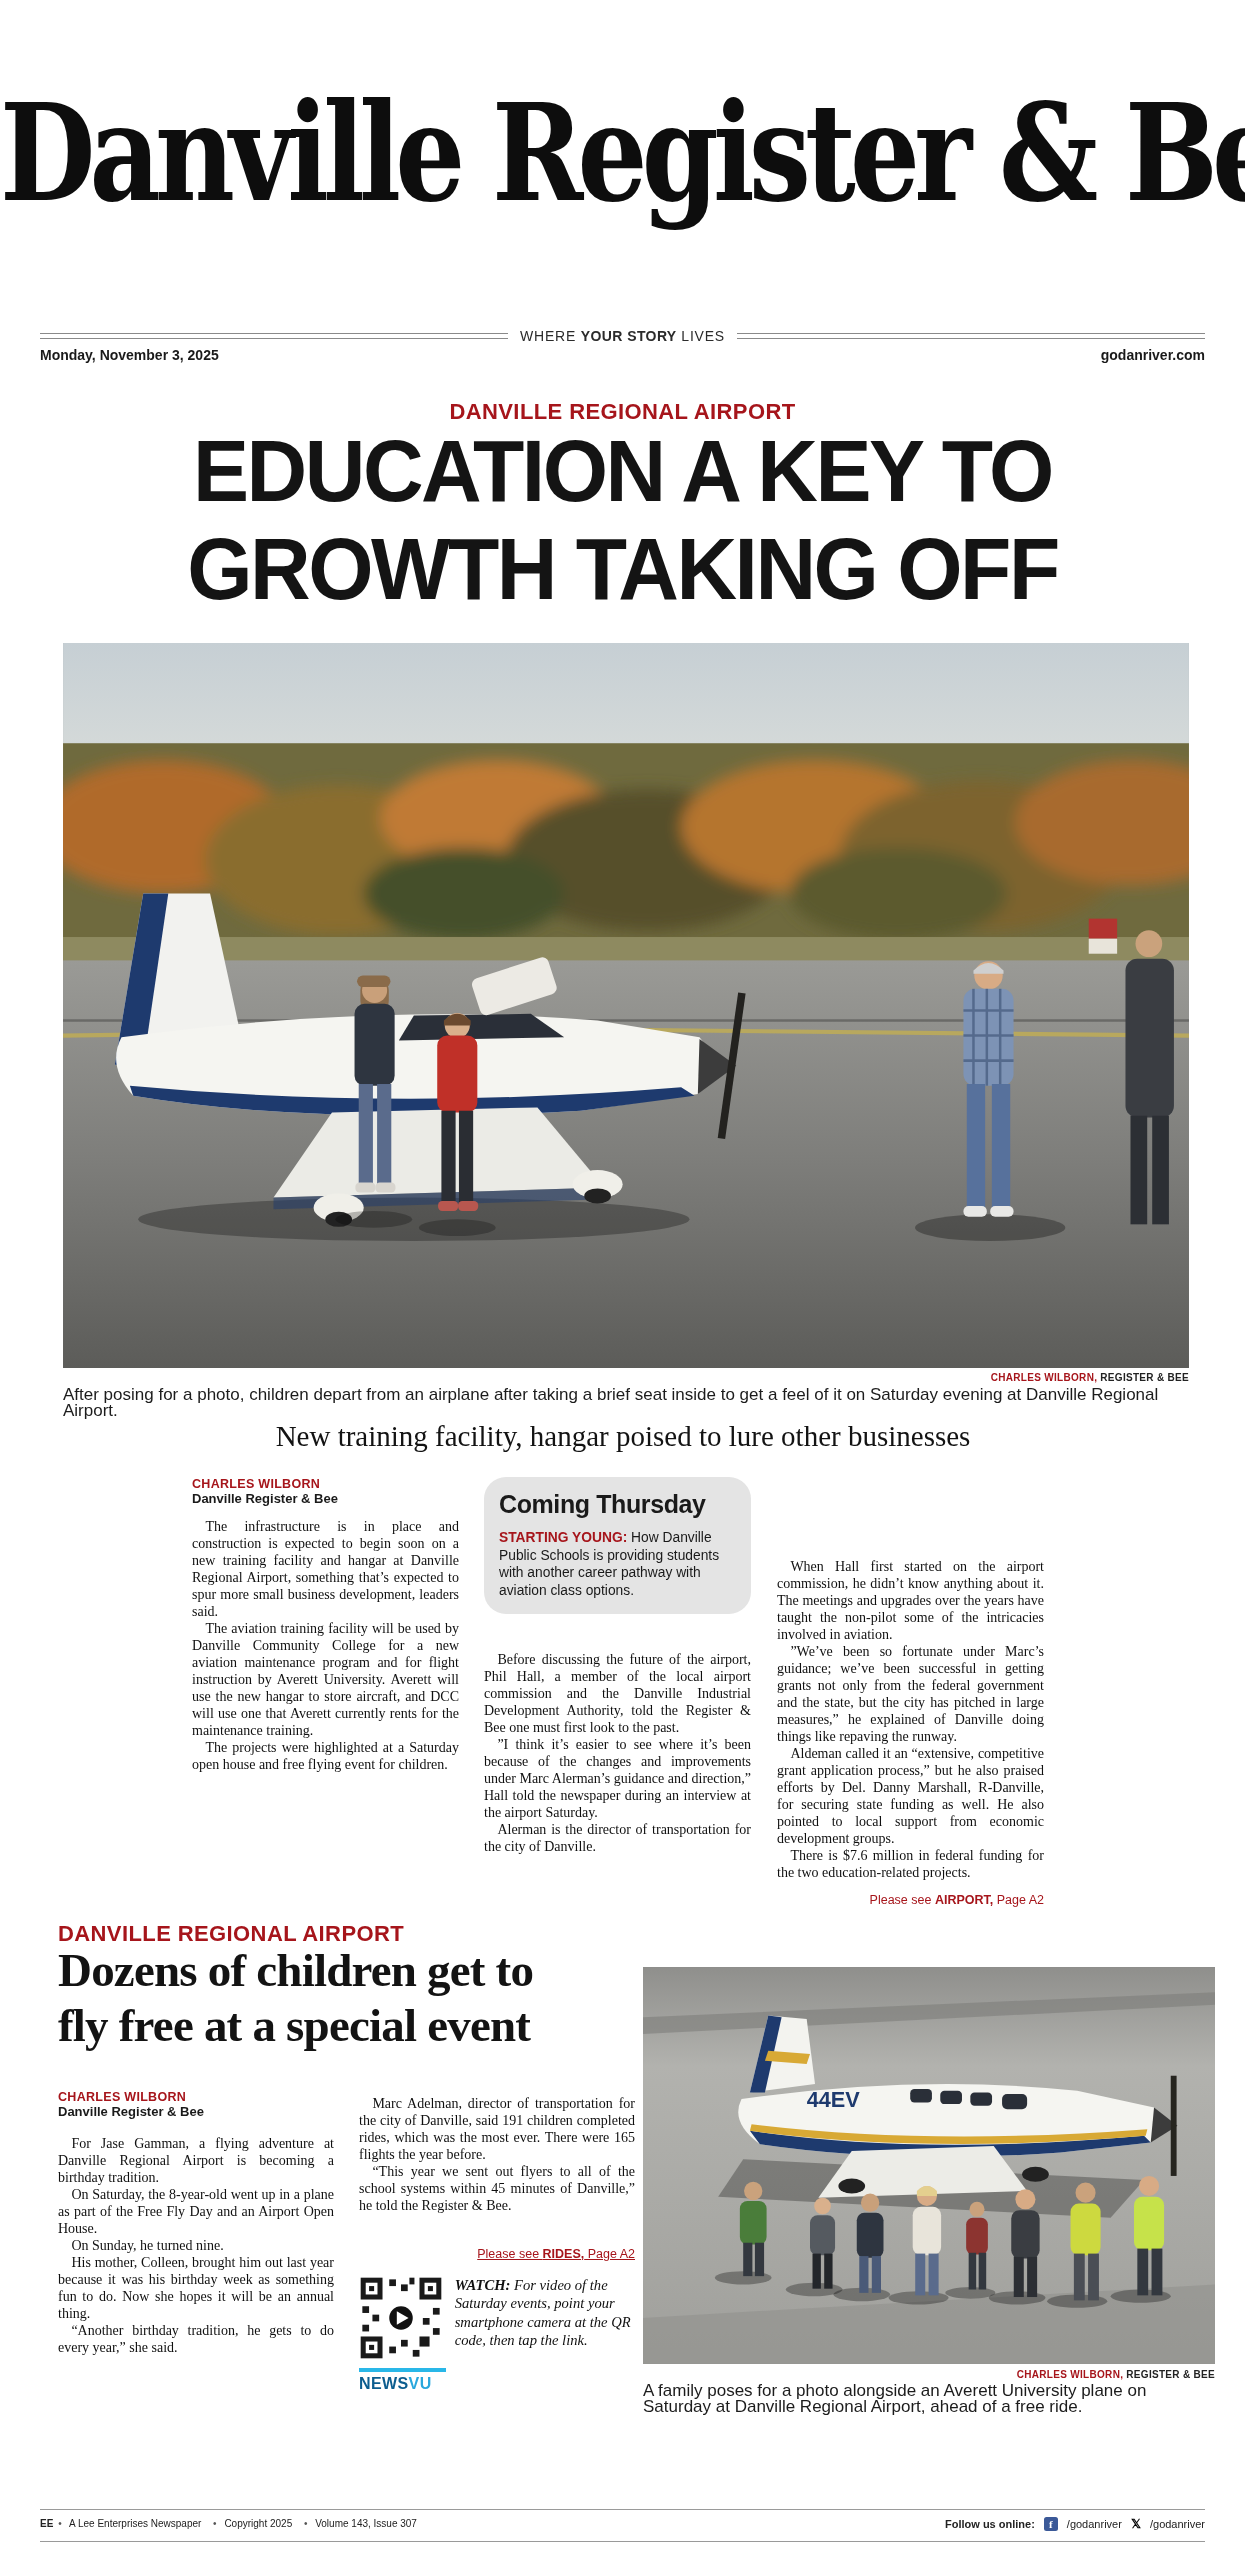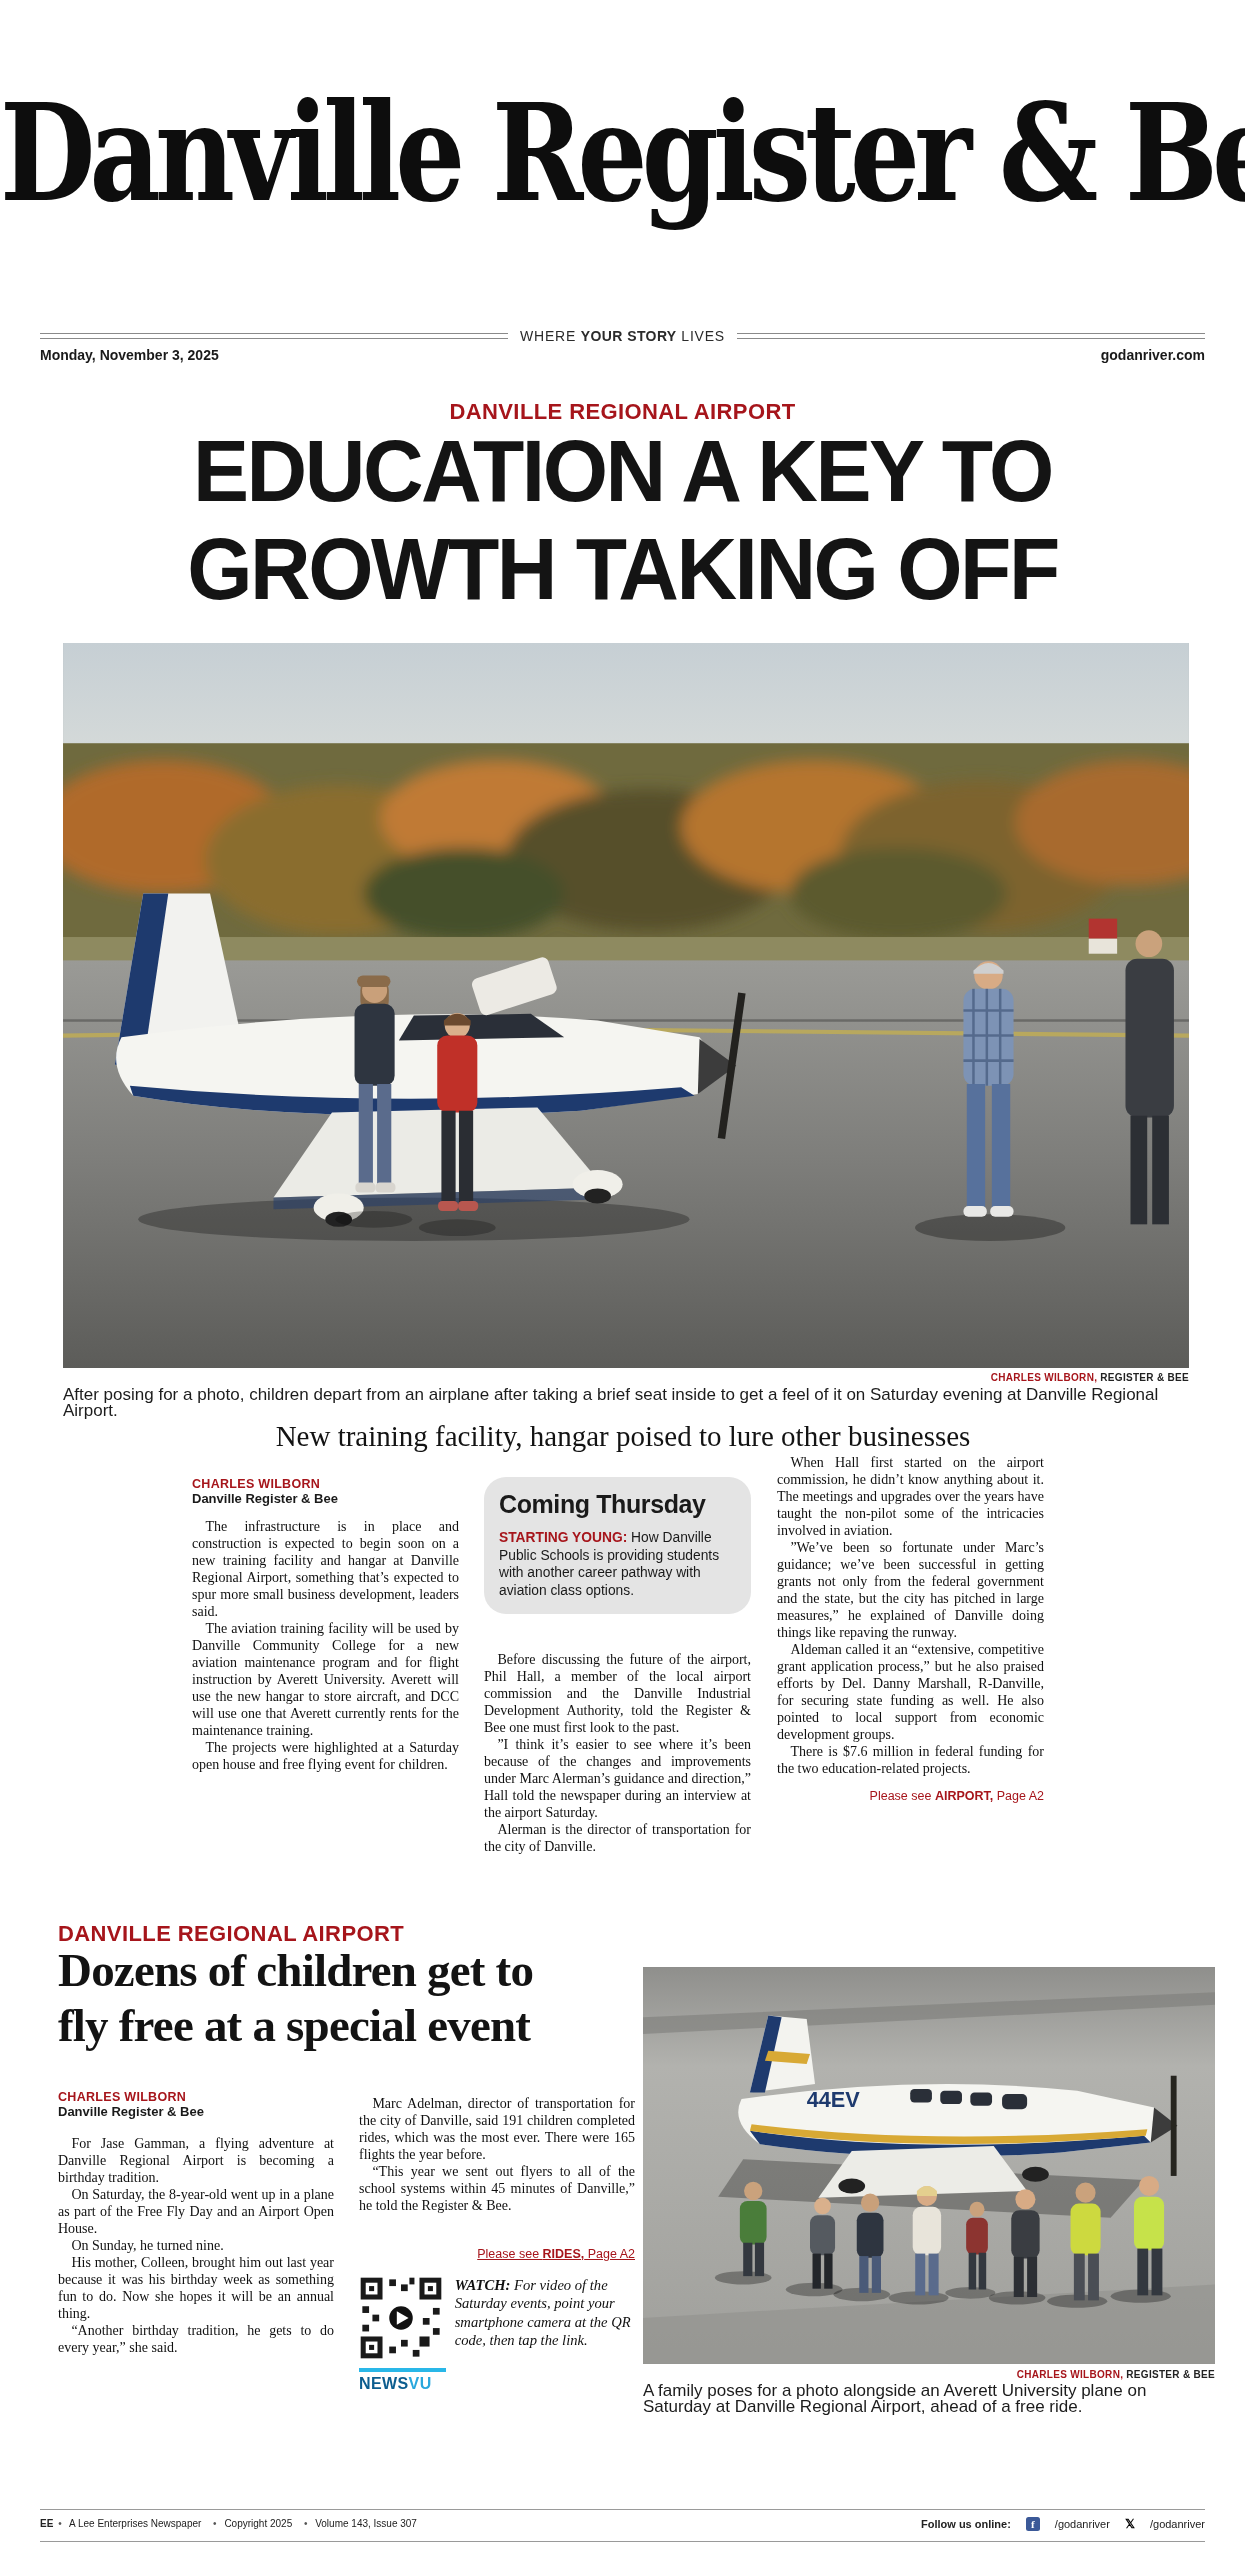--- a/index.html
+++ b/index.html
@@ -58,21 +58,21 @@
   .newsvu-bar{height:4.2px;background:#29b7e8;margin-bottom:2.5px;}
   .newsvu-txt{font-size:16px;font-weight:bold;letter-spacing:0.4px;}
   .nv1{color:#0c5d8f;} .nv2{color:#29a7dd;}
 
   
   .footrule{left:40px;width:1165px;height:0;border-top:0.8px solid #9a9a9a;}
   .footer{left:40px;top:2516px;width:1165px;display:flex;justify-content:space-between;align-items:center;
     font-size:10px;color:#222;}
   .footleft span{margin-right:6.7px;}
   .footleft .dot{color:#555;margin:0 5px;}
-  .footright{display:flex;align-items:center;gap:15px;font-size:11px;}
+  .footright{display:flex;align-items:center;gap:9px;font-size:11px;}
   .fb-badge{display:inline-flex;align-items:center;justify-content:center;width:14px;height:14px;
     background:#3b5998;color:#fff;border-radius:2.5px;font-weight:bold;font-size:11px;
     font-family:"Liberation Serif",serif;}
   .x-badge{font-weight:bold;font-size:12.5px;color:#000;}
 </style>
 </head>
 <body>
 
 <div id="page">
 
@@ -225,21 +225,21 @@
       <div class="combox-title">Coming Thursday</div>
       <div class="combox-body"><span class="combox-label">STARTING YOUNG:</span><span> How Danville Public Schools is providing students with another career pathway with aviation class options.</span></div>
     </div>
     <div class="bodytext" style="margin-top:37px;">
       <p>Before discussing the future of the airport, Phil Hall, a member of the local airport commission and the Danville Industrial Development Authority, told the Register &amp; Bee one must first look to the past.</p>
       <p>”I think it’s easier to see where it’s been because of the changes and improvements under Marc Alerman’s guidance and direction,” Hall told the newspaper during an interview at the airport Saturday.</p>
       <p>Alerman is the director of transportation for the city of Danville.</p>
     </div>
   </div>
 
-  <div class="bcol bodytext" style="left:777px;top:1454px;">
+  <div class="bcol bodytext" style="left:777px;top:1558px;">
     <p>When Hall first started on the airport commission, he didn’t know anything about it. The meetings and upgrades over the years have taught the non-pilot some of the intricacies involved in aviation.</p>
     <p>”We’ve been so fortunate under Marc’s guidance; we’ve been successful in getting grants not only from the federal government and the state, but the city has pitched in large measures,” he explained of Danville doing things like repaving the runway.</p>
     <p>Aldeman called it an “extensive, competitive grant application process,” but he also praised efforts by Del. Danny Marshall, R-Danville, for securing state funding as well. He also pointed to local support from economic development groups.</p>
     <p>There is $7.6 million in federal funding for the two education-related projects.</p>
     <div class="jump"><span>Please see </span><b>AIRPORT,</b><span> Page A2</span></div>
   </div>
 
   <div class="abs kicker kicker2">DANVILLE REGIONAL AIRPORT</div>
   <div class="abs headline2">
     <div>Dozens of children get to</div>

